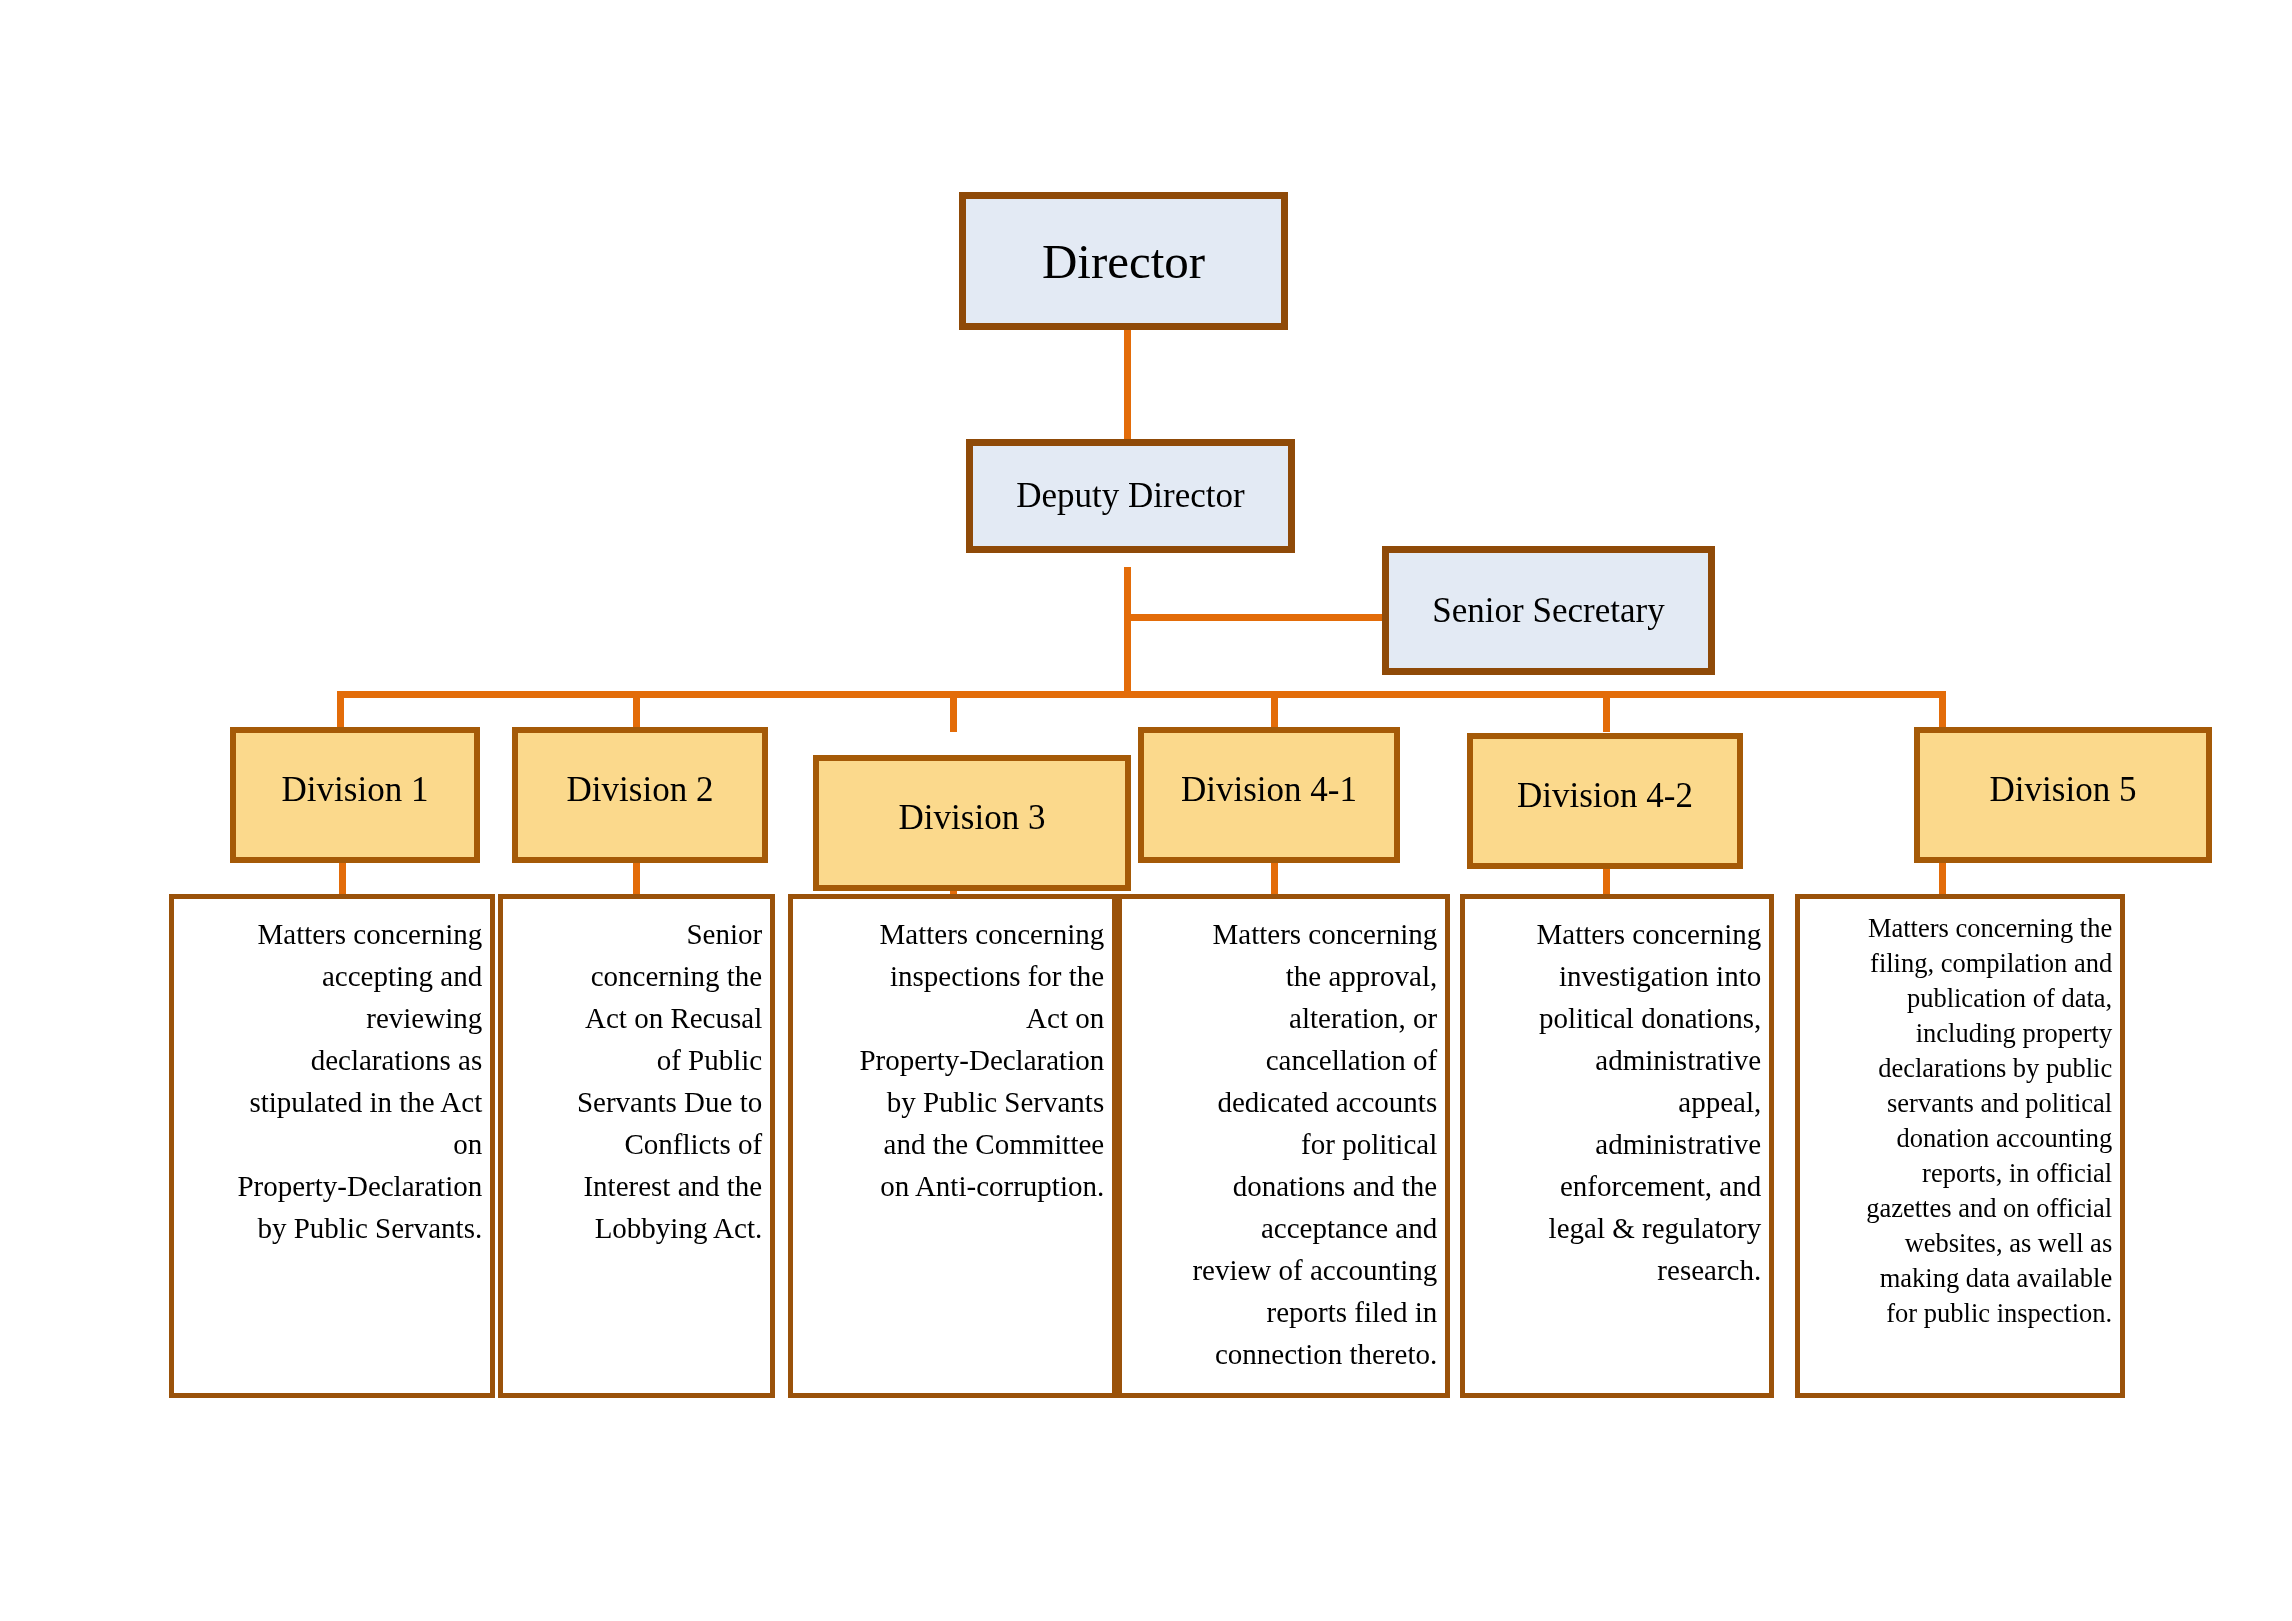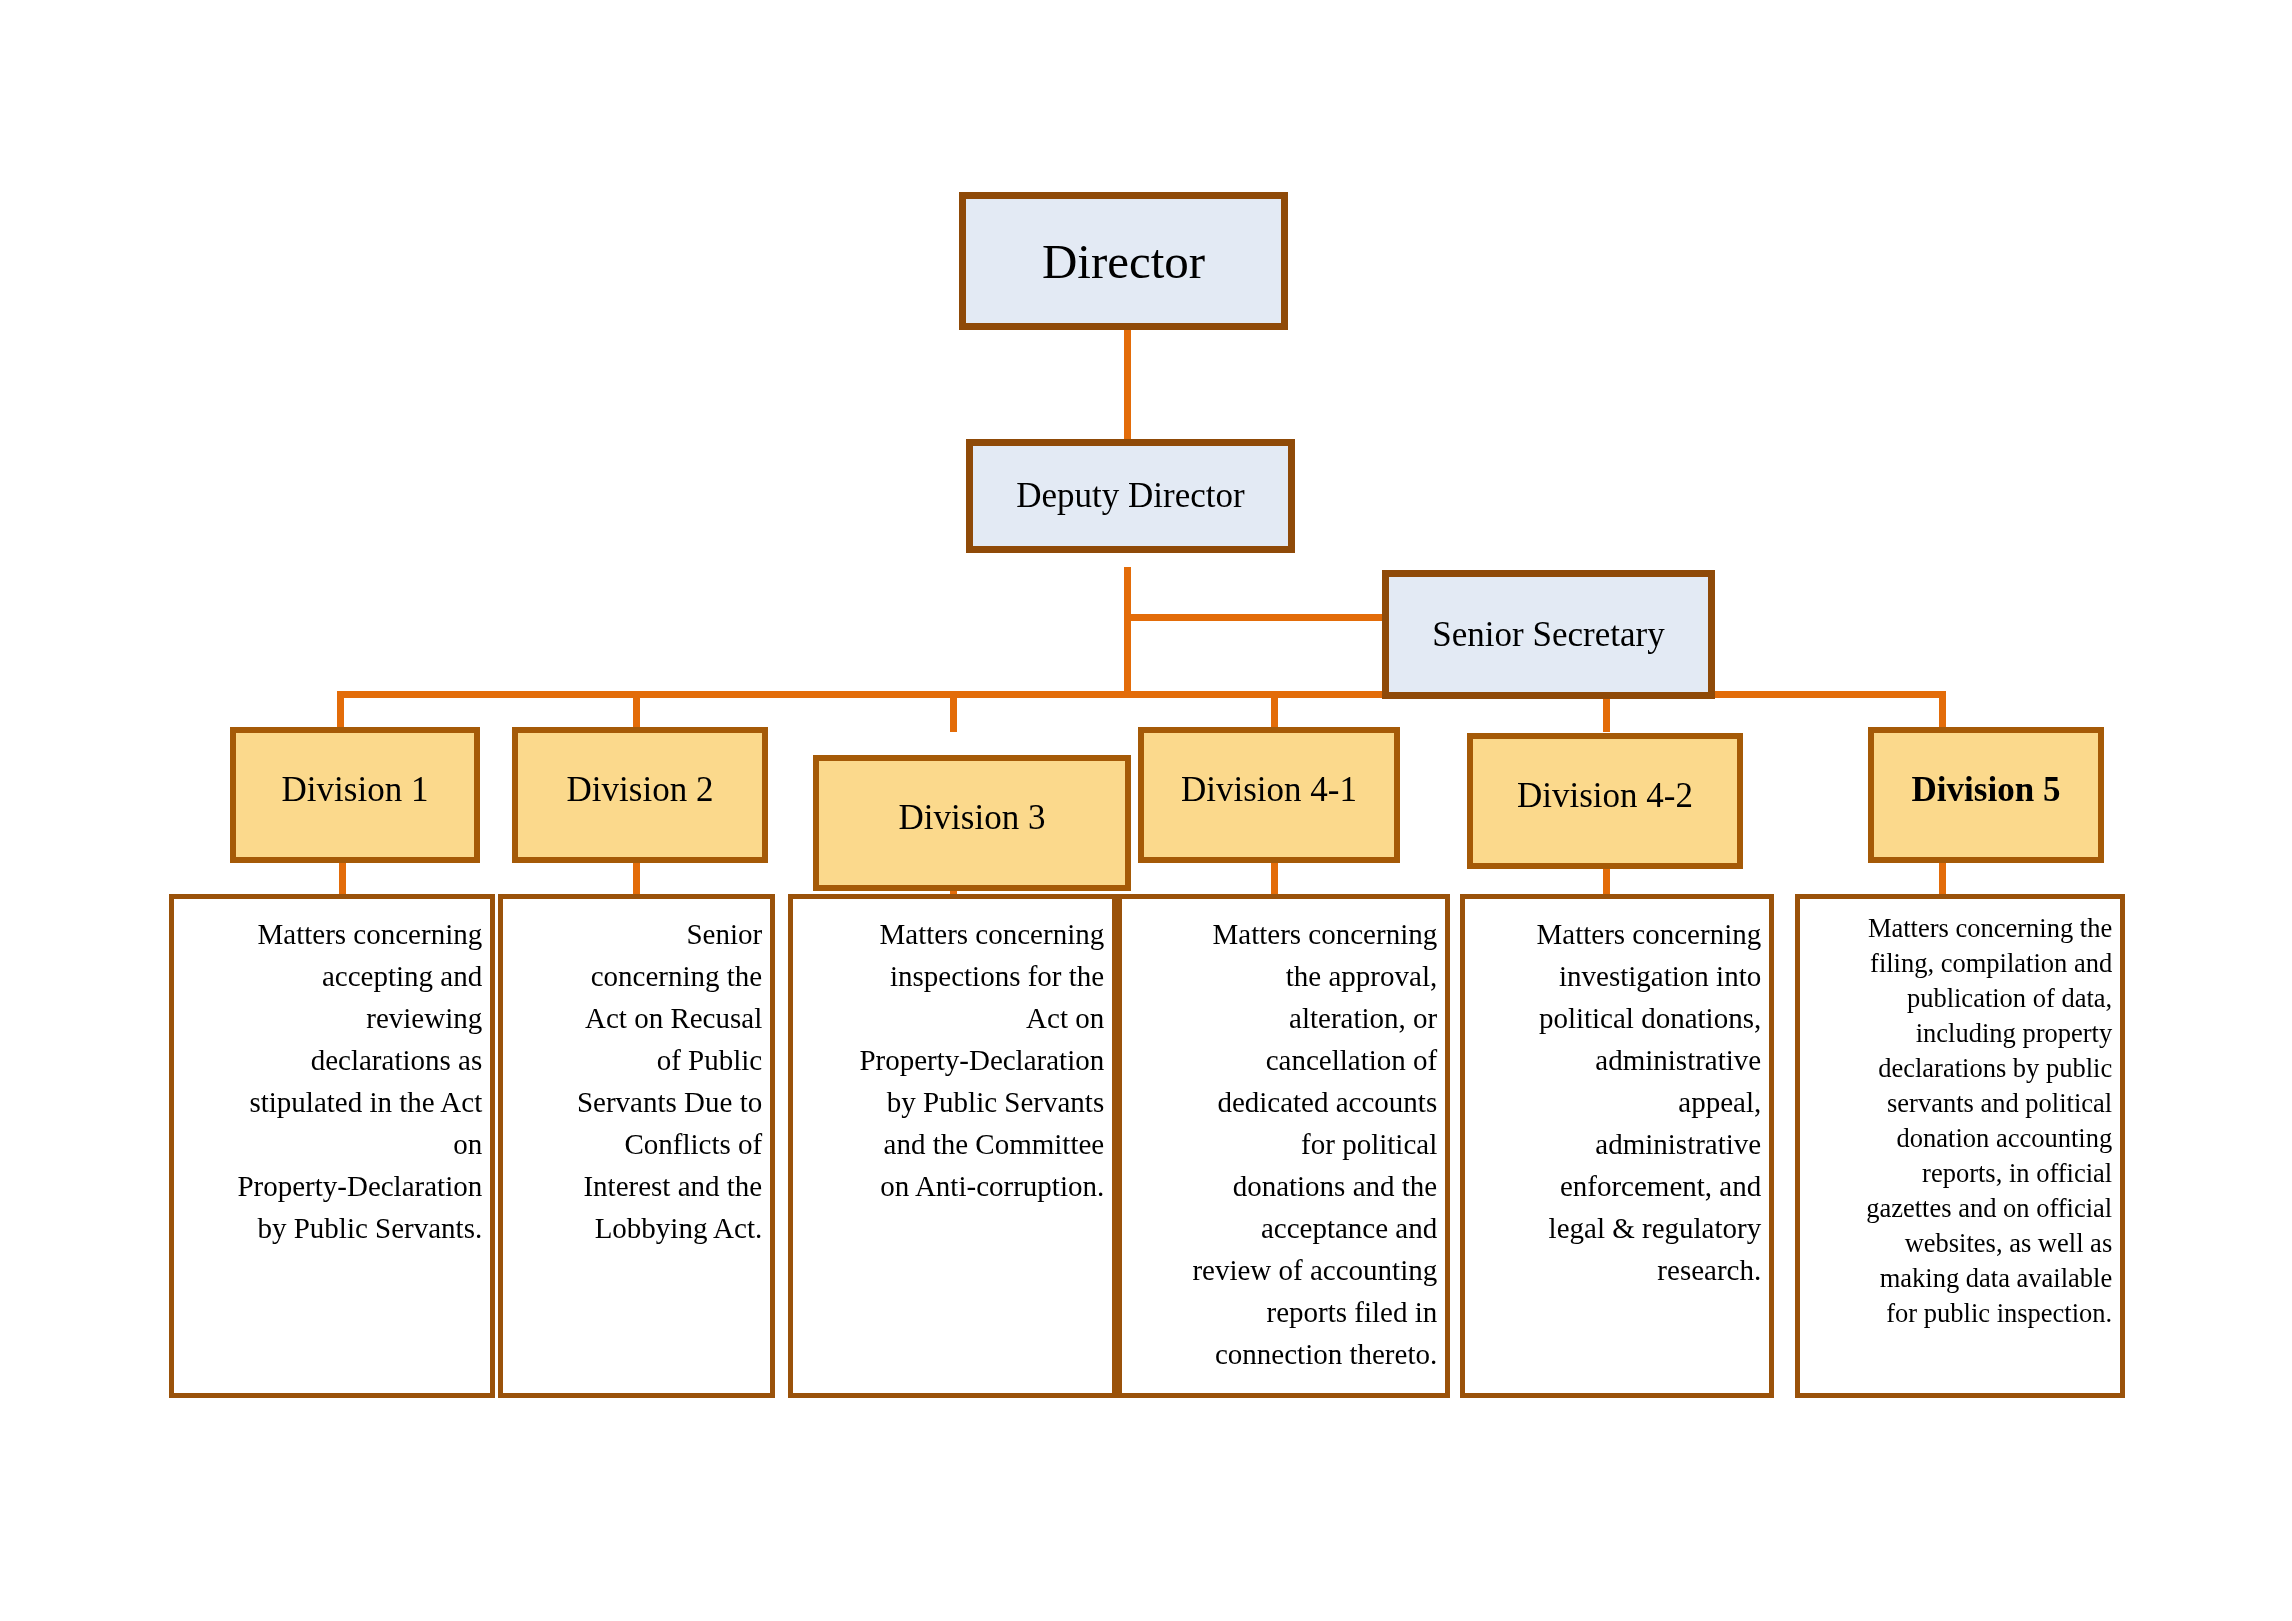--- a/index.html
+++ b/index.html
@@ -50,28 +50,28 @@
   }
   .yellow {
     background: #FBD98C;
     border: 6.9px solid #A55A07;
     font-size: 35px;
     padding-bottom: 9.8px;
   }
 
   #director { left: 959px;  top: 192px; width: 329px; height: 138px; font-size: 49px; }
   #deputy   { left: 966px;  top: 439px; width: 329px; height: 114px; }
-  #senior   { left: 1382px; top: 546px; width: 333px; height: 129px; margin-top: 24px; }
+  #senior   { left: 1382px; top: 546px; width: 333px; height: 129px; }
 
   #div1 { left: 230px;  top: 727px; width: 250px; height: 136px; }
   #div2 { left: 512px;  top: 727px; width: 256px; height: 136px; }
   #div3 { left: 813px;  top: 755px; width: 318px; height: 136px; }
   #div4 { left: 1138px; top: 727px; width: 262px; height: 136px; }
   #div5 { left: 1467px; top: 733px; width: 276px; height: 136px; }
-  #div6 { left: 1868px; top: 727px; width: 236px; height: 136px; font-weight: bold; }
+  #div6 { left: 1914px; top: 727px; width: 298px; height: 136px; }
 
   
   .desc {
     position: absolute;
     top: 894px;
     height: 504px;
     background: #ffffff;
     border: 5.9px solid #9A520A;
     font-size: 29px;
     line-height: 42px;

